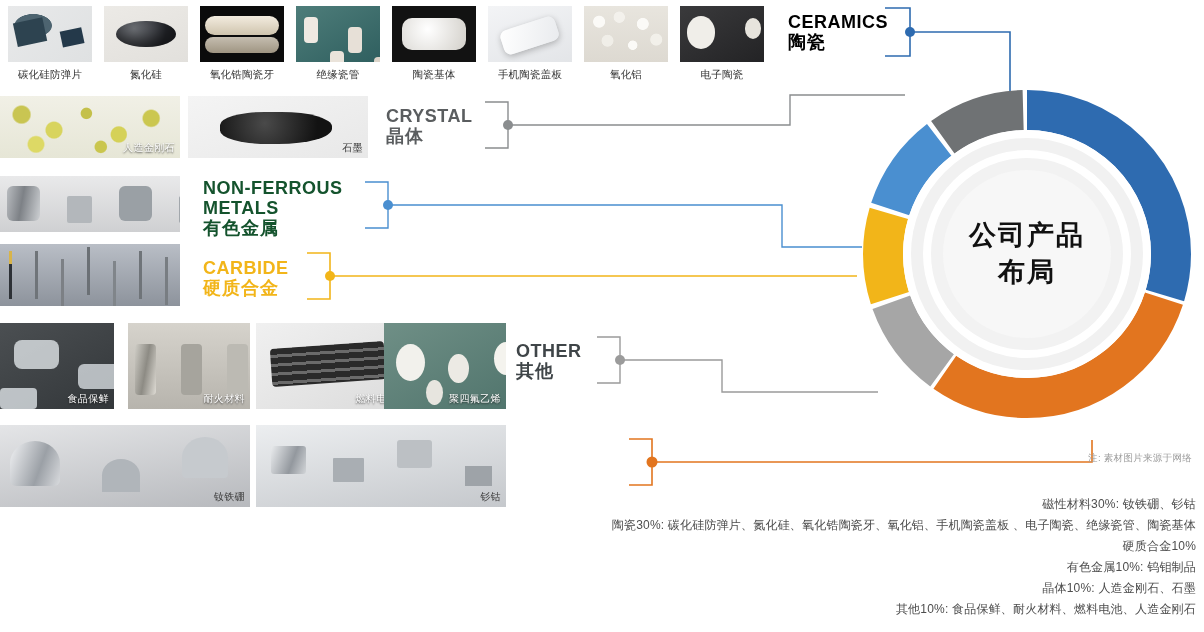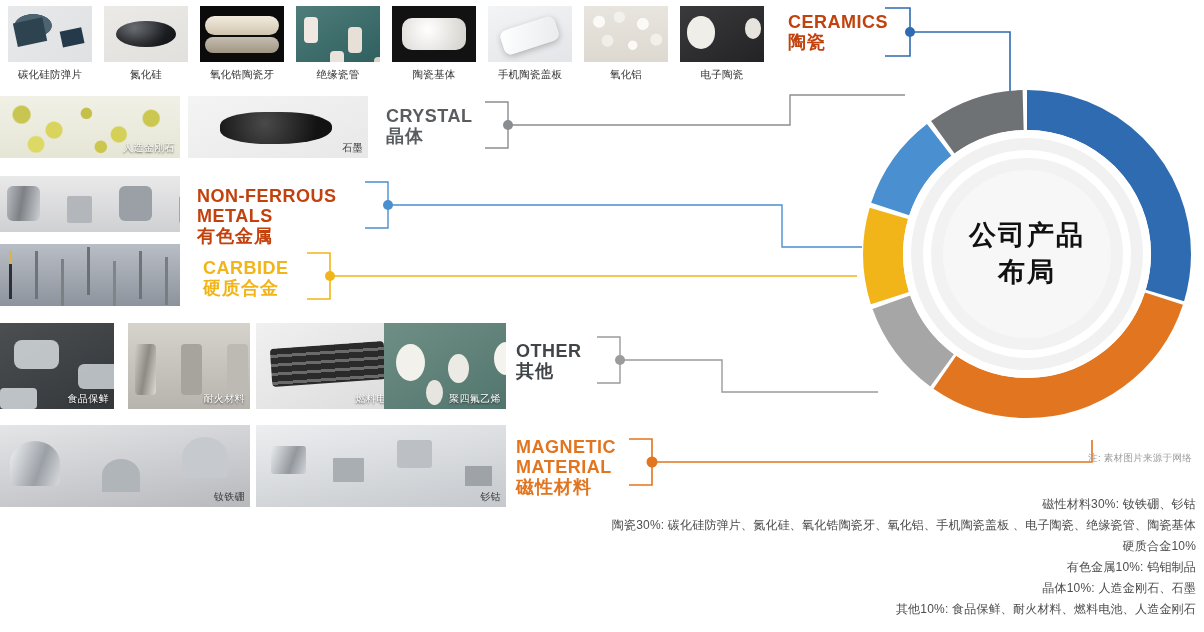--- a/index.html
+++ b/index.html
@@ -249,51 +249,46 @@
     </g>
     <circle cx="620" cy="360" r="5" fill="#9b9b9b"></circle>
 
     <g stroke="#e2751f" stroke-width="1.6" fill="none">
       <path d="M629 439 H652 V485 H629"></path>
       <path d="M652 462 H1092 V440"></path>
     </g>
     <circle cx="652" cy="462" r="5.5" fill="#e2751f"></circle>
   </svg>
 
-  <div class="lab" style="left:788px;top:12px;color:#c2410c;">
+  <div class="lab" style="left:788px;top:12px;color:#000000;">
     <span class="en">CERAMICS</span>
     <span class="cn">陶瓷</span>
   </div>
 
   <div class="lab" style="left:386px;top:106px;color:#5a5d5f;">
     <span class="en">CRYSTAL</span>
     <span class="cn">晶体</span>
   </div>
 
-  <div class="lab" style="left:197px;top:178px;color:#c2410c;margin-top:8px;">
+  <div class="lab" style="left:203px;top:178px;color:#14532d;">
     <span class="en">NON-FERROUS</span>
     <span class="en">METALS</span>
     <span class="cn">有色金属</span>
   </div>
 
   <div class="lab" style="left:203px;top:258px;color:#f2b519;">
     <span class="en">CARBIDE</span>
     <span class="cn">硬质合金</span>
   </div>
 
   <div class="lab" style="left:516px;top:341px;color:#3f4548;">
     <span class="en">OTHER</span>
     <span class="cn">其他</span>
   </div>
 
-  <div class="lab" style="left:516px;top:437px;color:#e2751f;">
-    <span class="en">MAGNETIC</span>
-    <span class="en">MATERIAL</span>
-    <span class="cn">磁性材料</span>
-  </div>
 
   <div class="donut-wrap" style="left:855px;top:82px;width:344px;height:344px;">
     <svg width="344" height="344" viewBox="0 0 344 344">
 
       <g transform="rotate(-90 172 172)" fill="none" stroke-width="40">
 
         <circle cx="172" cy="172" r="144" stroke="#2e6bb0" stroke-dasharray="268.1 636.4" stroke-dashoffset="0"></circle>
 
         <circle cx="172" cy="172" r="144" stroke="#e2751f" stroke-dasharray="268.1 636.4" stroke-dashoffset="-271.5"></circle>
 

